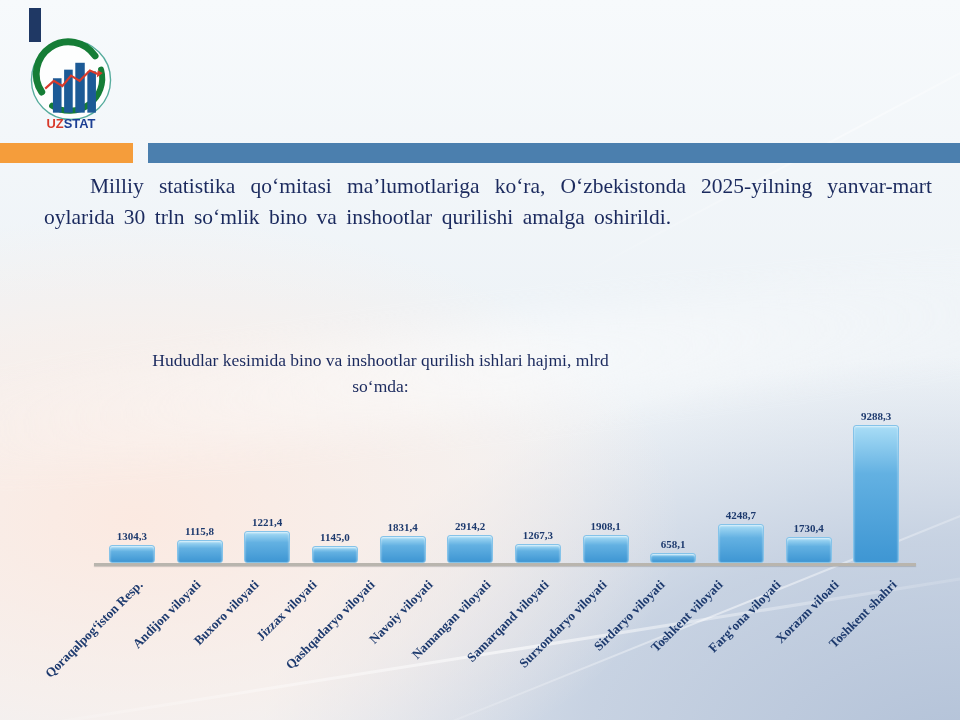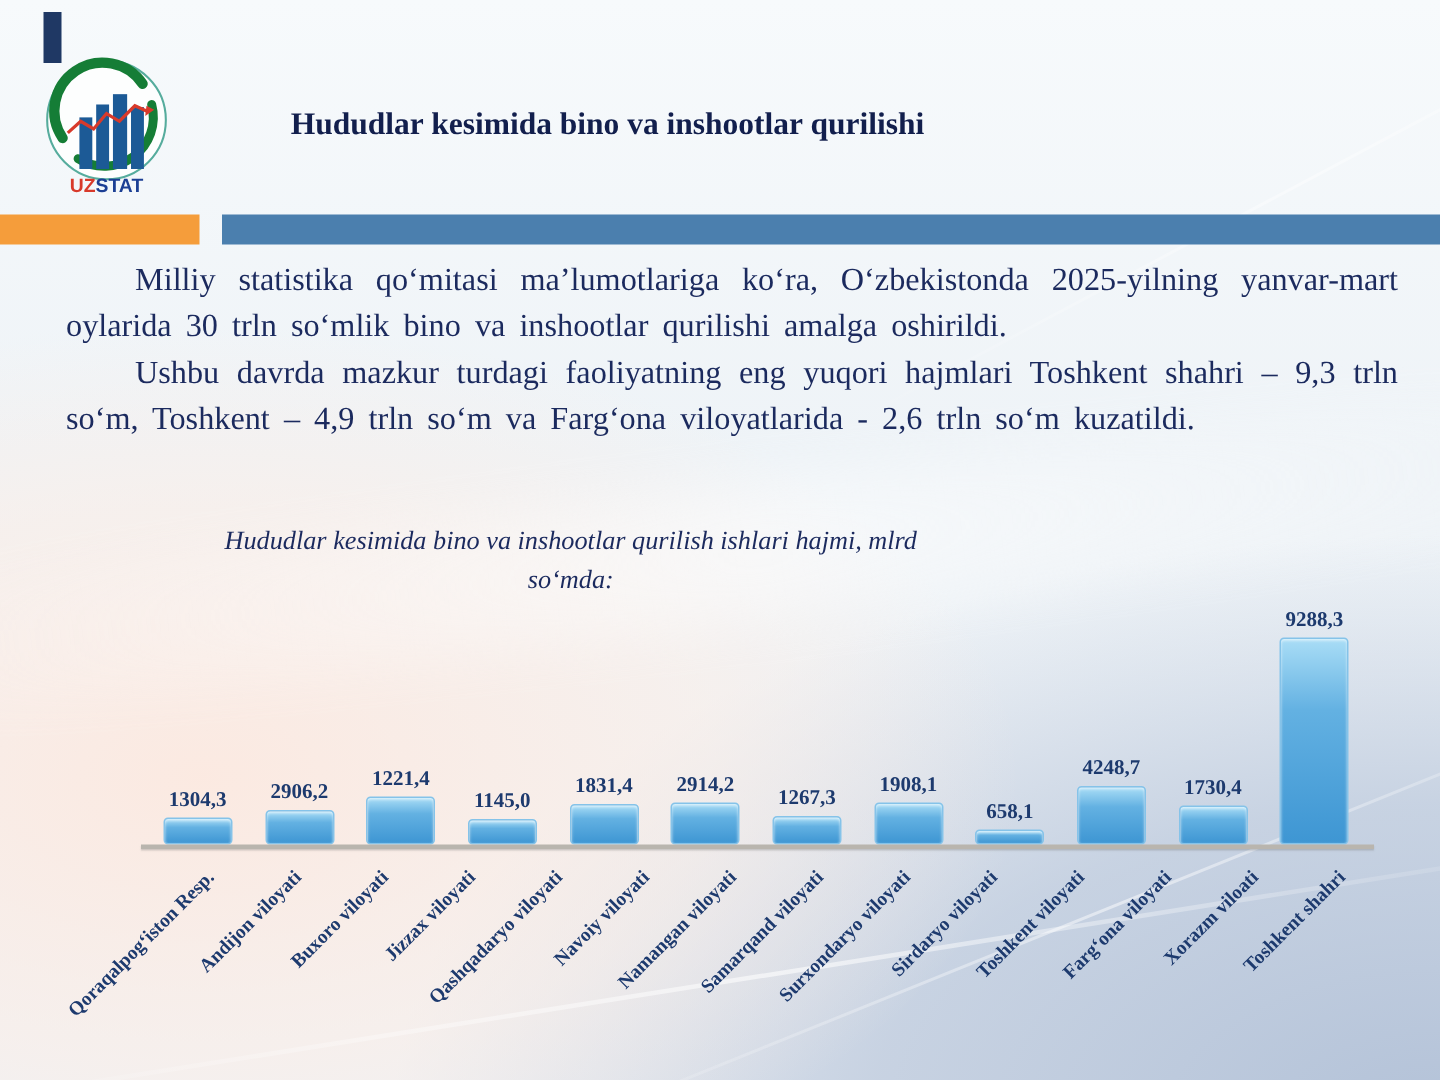--- a/index.html
+++ b/index.html
@@ -32,31 +32,31 @@
 
   .body-text{
     position:absolute; left:44px; top:171px; width:888px;
     font-size:21.5px; line-height:31px; color:#1b2a5e;
     text-align:justify; word-spacing:4px;
   }
   .body-text p{margin:0; text-indent:46px;}
 
   .chart-title{
     position:absolute; left:58px; top:347px; width:645px;
-    text-align:center; font-style:italic; font-size:17.5px; line-height:26px; color:#1b2a5e;
+    text-align:center; font-size:17.5px; line-height:26px; color:#1b2a5e;
   }
 
   .chart{position:absolute; left:0; top:400px; width:960px; height:320px;}
   .chart-bars{
     position:absolute; left:98px; top:5px; width:812px; height:158px;
     display:flex; align-items:flex-end;
   }
   .bar-slot{flex:1 1 0; display:flex; flex-direction:column; align-items:center; justify-content:flex-end; min-width:0;}
   .bar-value{
-    font-size:14px; font-weight:bold; color:#1d3a6e; margin-bottom:3px; white-space:nowrap;
+    font-size:11px; font-weight:bold; color:#1d3a6e; margin-bottom:3px; white-space:nowrap;
   }
   .bar{
     width:46px; border:1px solid #85c3e9; border-radius:3px; box-sizing:border-box;
     background:linear-gradient(180deg,#a9ddf6 0%, #63b1e2 35%, #3e96d3 100%);
     box-shadow:inset 0 1px 2px rgba(255,255,255,0.65);
   }
   .axis-line{
     position:absolute; left:94px; top:163px; width:822px; height:3px;
     background:#b9b5ae; box-shadow:0 1px 1px rgba(120,120,120,0.35);
   }
@@ -89,43 +89,41 @@
       <rect x="55" y="32" width="11" height="58" fill="#1c5a96"></rect>
       <rect x="69" y="42" width="10" height="48" fill="#1c5a96"></rect>
       <polyline points="20,62 30,53 40,59 50,47 60,53 72,41 81,45" fill="none" stroke="#d83a2b" stroke-width="2.5"></polyline>
       <polygon points="81,41 87,44 80,49" fill="#d83a2b"></polygon>
       <text x="50" y="108" text-anchor="middle" font-family="Liberation Sans, sans-serif" font-size="15" font-weight="bold">
         <tspan fill="#d83a2b">UZ</tspan><tspan fill="#1c3f94">STAT</tspan>
       </text>
     </svg>
   </div>
 
-  <h1 class="slide-title">Hududlar kesimida bino va inshootlar qurilishi</h1>
 
   <div class="band band-orange"></div>
   <div class="band band-blue"></div>
 
   <div class="body-text">
     <p>Milliy statistika qo‘mitasi ma’lumotlariga ko‘ra, O‘zbekistonda 2025-yilning yanvar-mart oylarida 30 trln so‘mlik bino va inshootlar qurilishi amalga oshirildi.</p>
-    <p>Ushbu davrda mazkur turdagi faoliyatning eng yuqori hajmlari Toshkent shahri – 9,3 trln so‘m, Toshkent – 4,9 trln so‘m va Farg‘ona viloyatlarida - 2,6 trln so‘m kuzatildi.</p>
   </div>
 
   <div class="chart-title">
     <span>Hududlar kesimida bino va inshootlar qurilish ishlari hajmi, mlrd</span><br>
     <span>so‘mda:</span>
   </div>
 
   <div class="chart">
     <div class="chart-bars">
         <div class="bar-slot">
           <div class="bar-value">1304,3</div>
           <div class="bar" style="height: 18px;"></div>
         </div>
         <div class="bar-slot">
-          <div class="bar-value">2906,2</div>
+          <div class="bar-value">1115,8</div>
           <div class="bar" style="height: 23px;"></div>
         </div>
         <div class="bar-slot">
           <div class="bar-value">1221,4</div>
           <div class="bar" style="height: 32px;"></div>
         </div>
         <div class="bar-slot">
           <div class="bar-value">1145,0</div>
           <div class="bar" style="height: 17px;"></div>
         </div>

